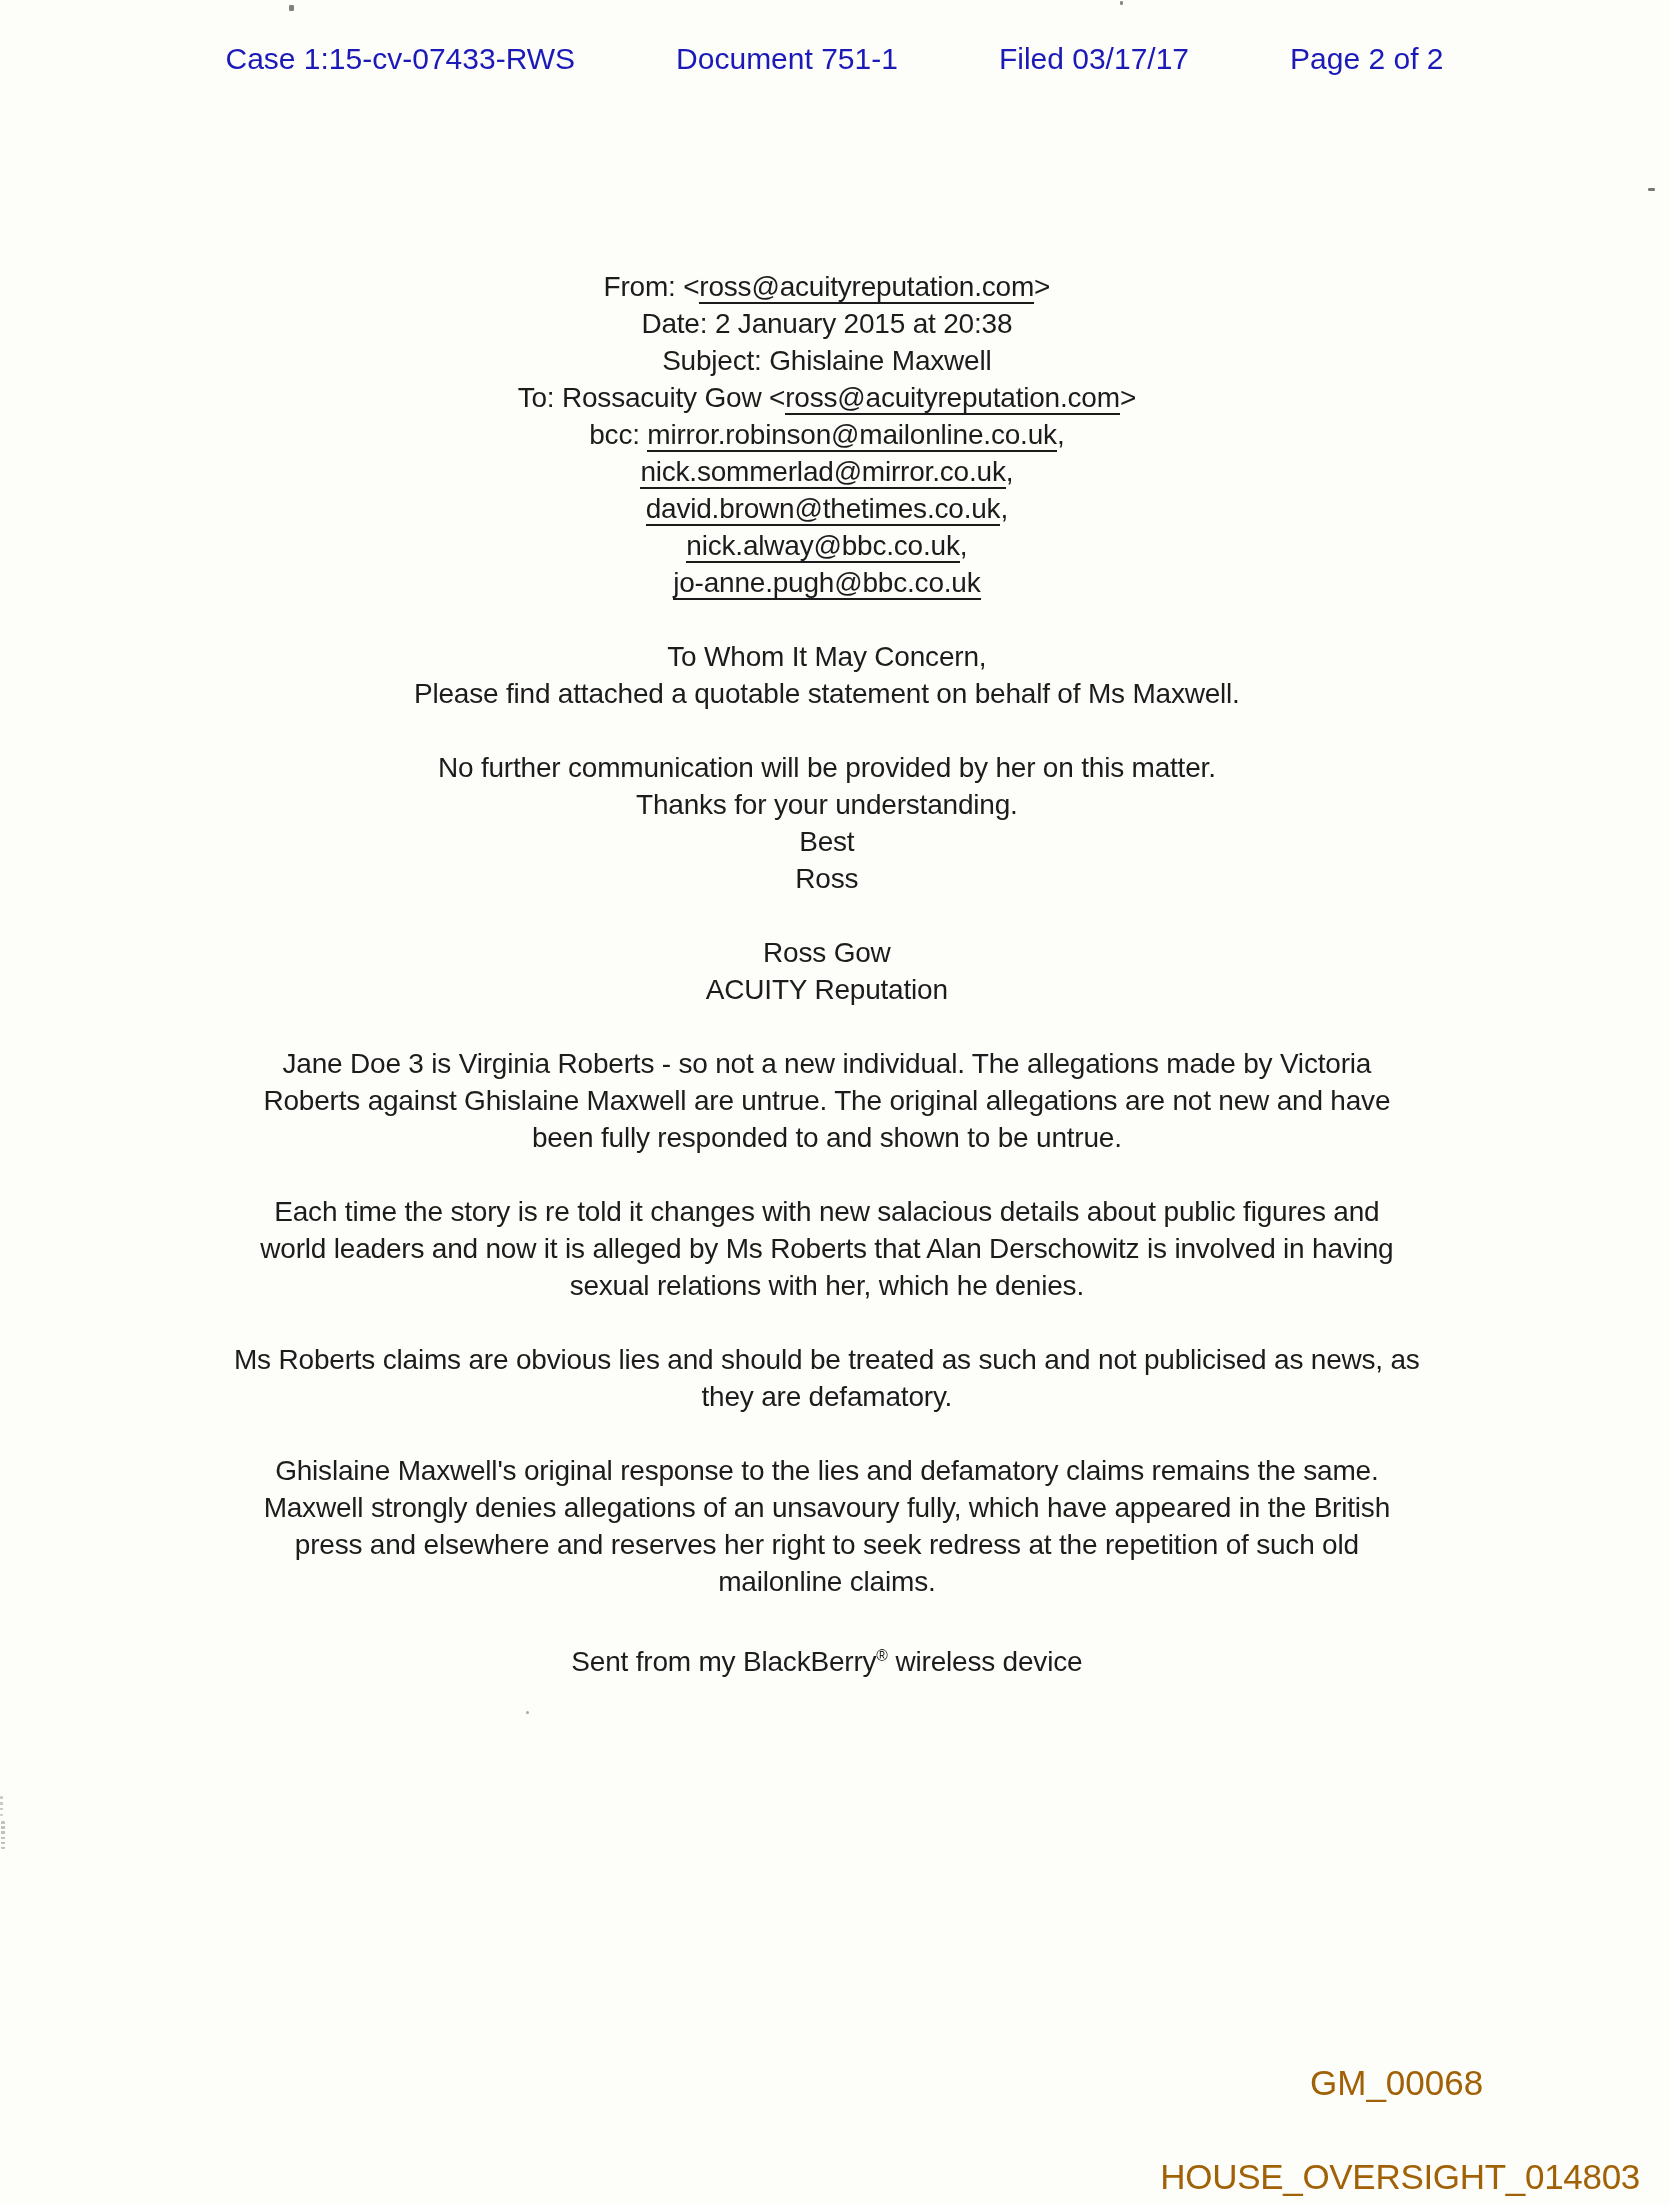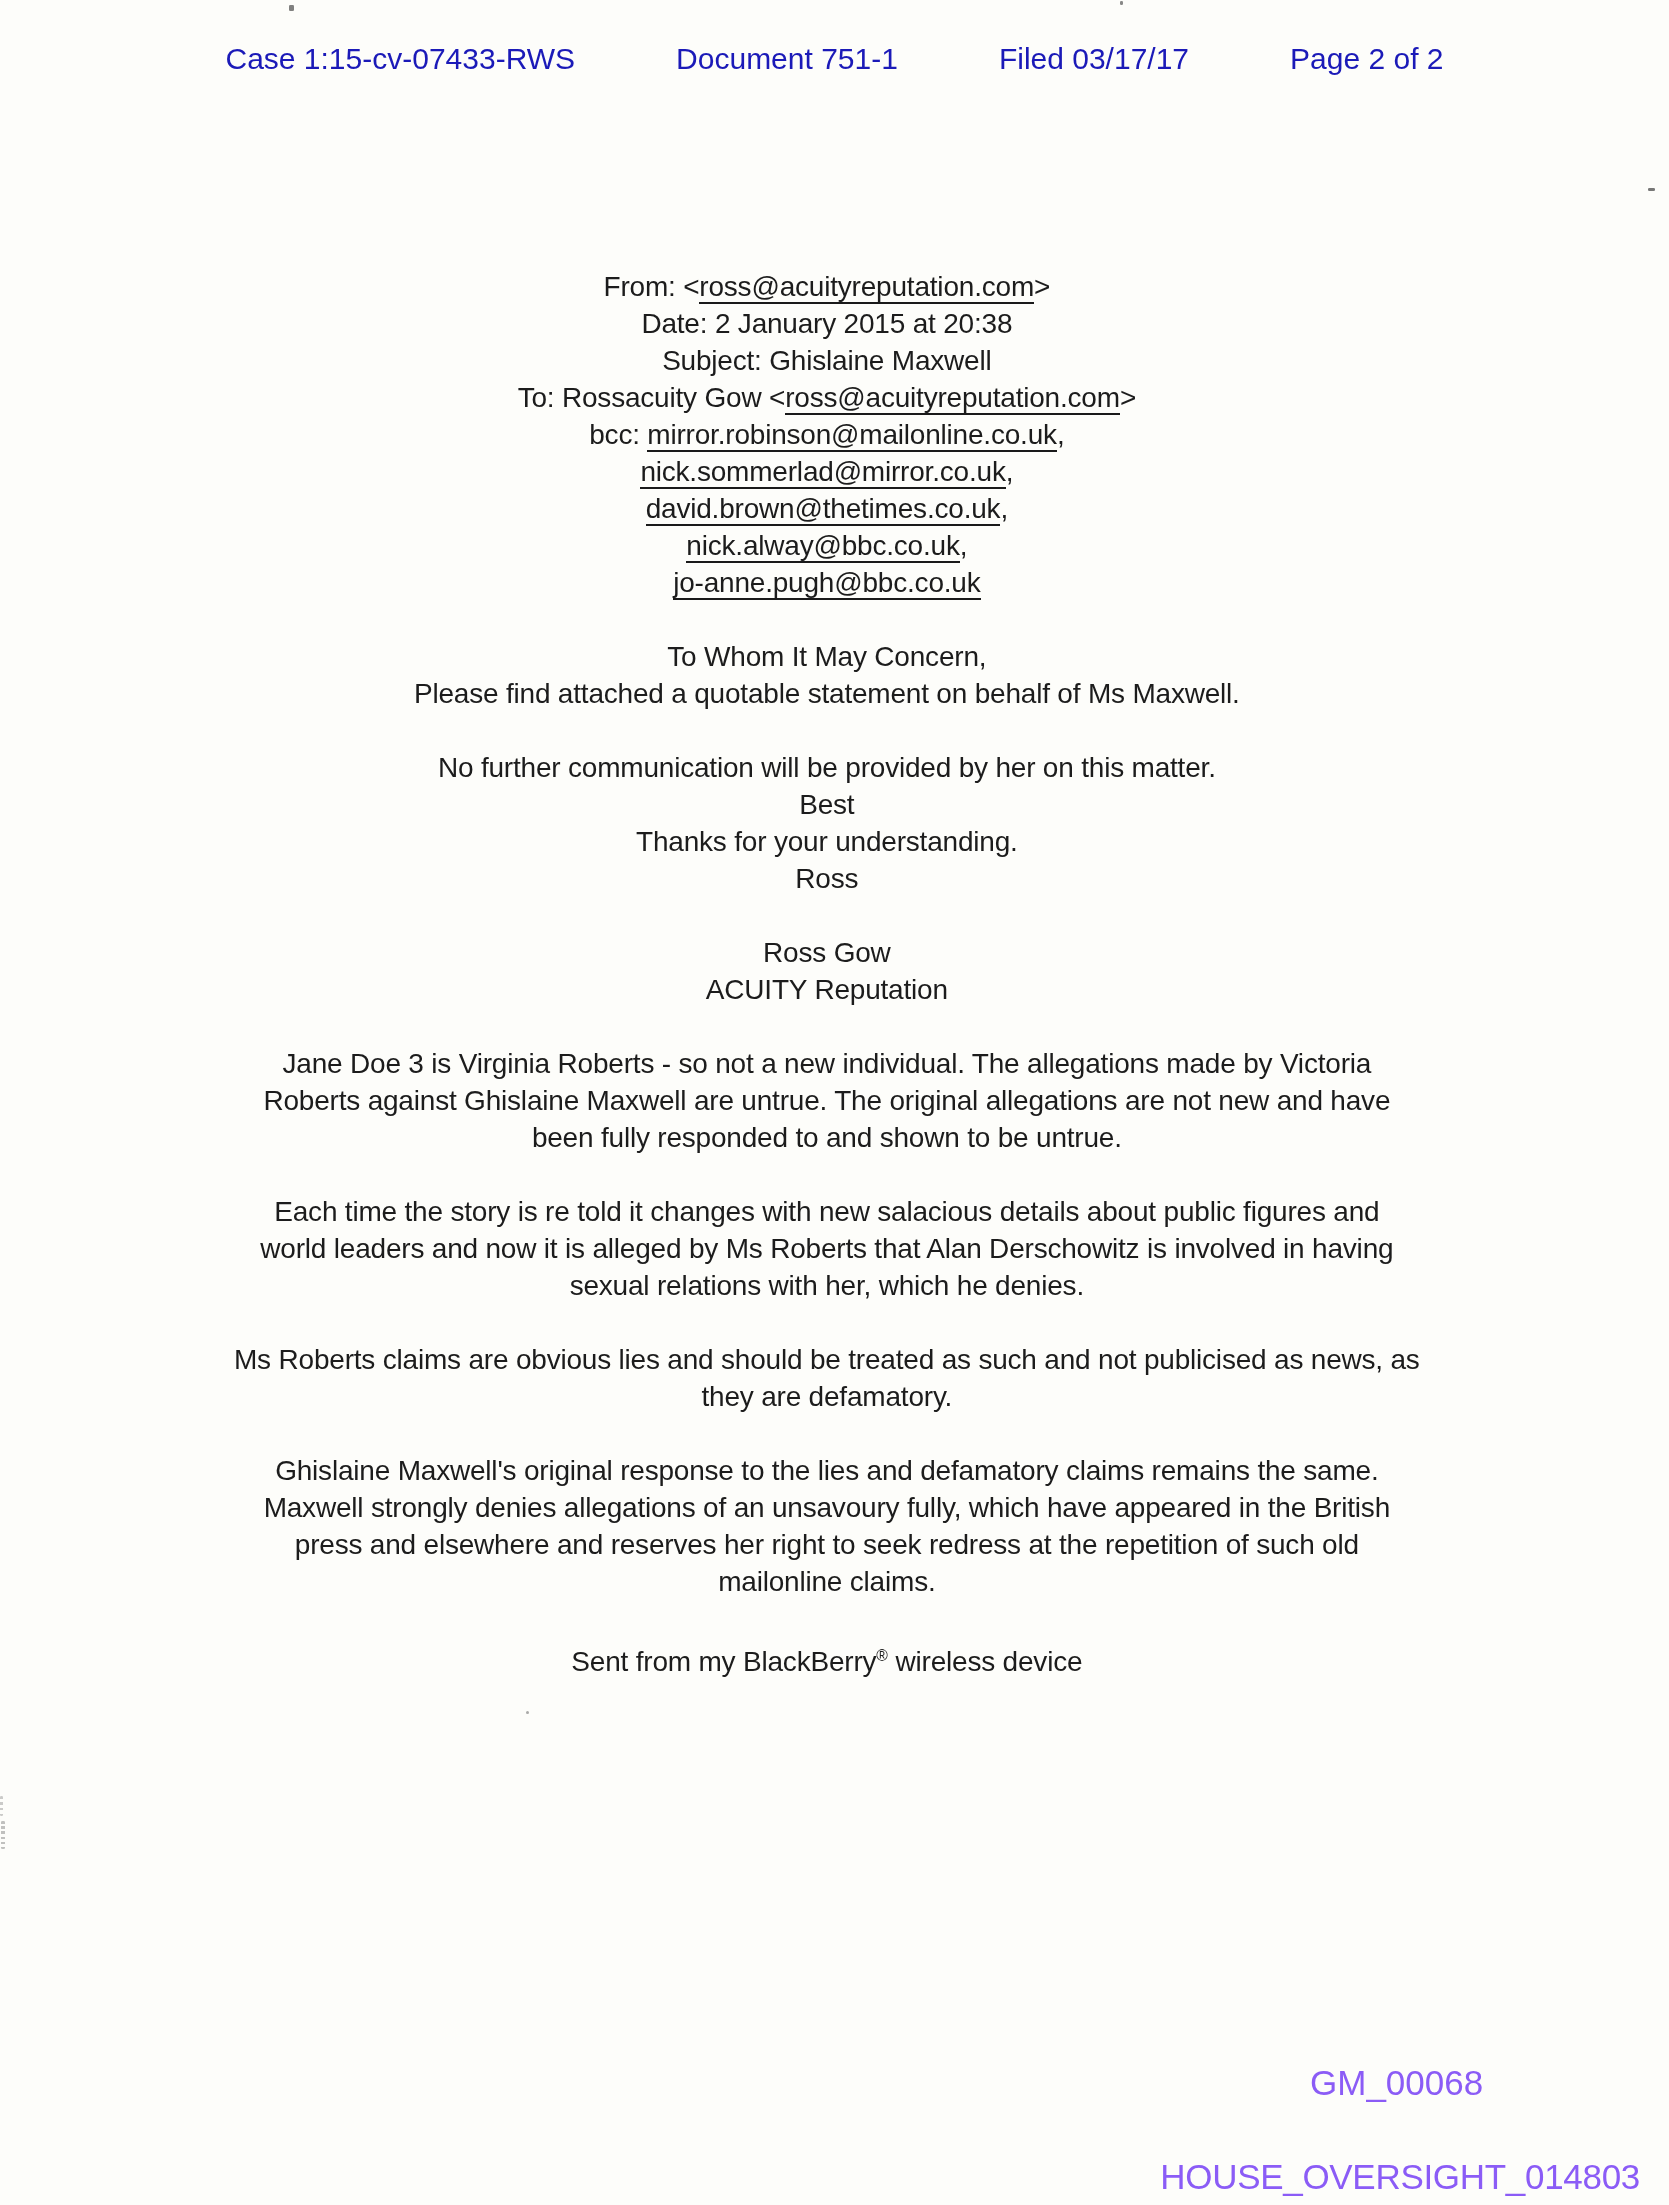--- a/index.html
+++ b/index.html
@@ -28,21 +28,21 @@
   .email{
     position:absolute;left:234px;top:268px;
     font-size:28px;line-height:37px;letter-spacing:-0.2px;
     white-space:nowrap;
     color:var(--ink);
   }
   .email .line{height:37px;text-align:center;}
   .email .u{border-bottom:2.6px solid #1a1a1a;}
   .email .sup{vertical-align:super;font-size:15.7px;letter-spacing:0;}
   
-  .bates{position:absolute;color:#8b5cf6;white-space:nowrap;}
+  .bates{position:absolute;color:#a16207;white-space:nowrap;}
   .bates-gm{left:1310px;top:2063px;font-size:35px;}
   .bates-house{right:29px;top:2157px;font-size:35px;letter-spacing:-0.3px;}
   
   .artifact{position:absolute;background:#555;border-radius:1.3px;}
   .a1{left:289px;top:5.2px;width:4.6px;height:5.9px;opacity:.75;}
   .a2{left:1120px;top:0.7px;width:3.3px;height:4.6px;opacity:.7;}
   .a3{left:1648px;top:188px;width:6.5px;height:2.6px;opacity:.8;}
   .a4{left:526px;top:1711px;width:3.3px;height:3.3px;opacity:.5;border-radius:50%;}
   .a5{left:0px;top:1796px;width:3.3px;height:19.6px;opacity:.25;background:repeating-linear-gradient(#333 0 2.6px,transparent 2.6px 5.9px);}
   .a6{left:0.7px;top:1821px;width:3.9px;height:27.5px;opacity:.3;background:repeating-linear-gradient(#333 0 2.6px,transparent 2.6px 5.2px);}
@@ -67,22 +67,22 @@
       <div class="line"><span>bcc: </span><span class="u">mirror.robinson@mailonline.co.uk</span><span>,</span></div>
       <div class="line"><span class="u">nick.sommerlad@mirror.co.uk</span><span>,</span></div>
       <div class="line"><span class="u">david.brown@thetimes.co.uk</span><span>,</span></div>
       <div class="line"><span class="u">nick.alway@bbc.co.uk</span><span>,</span></div>
       <div class="line"><span class="u">jo-anne.pugh@bbc.co.uk</span></div>
       <div class="line">&nbsp;</div>
       <div class="line"><span>To Whom It May Concern,</span></div>
       <div class="line"><span>Please find attached a quotable statement on behalf of Ms Maxwell.</span></div>
       <div class="line">&nbsp;</div>
       <div class="line"><span>No further communication will be provided by her on this matter.</span></div>
+      <div class="line"><span>Thanks for your understanding.</span></div>
       <div class="line"><span>Best</span></div>
-      <div class="line"><span>Thanks for your understanding.</span></div>
       <div class="line"><span>Ross</span></div>
       <div class="line">&nbsp;</div>
       <div class="line"><span>Ross Gow</span></div>
       <div class="line"><span>ACUITY Reputation</span></div>
       <div class="line">&nbsp;</div>
       <div class="line"><span>Jane Doe 3 is Virginia Roberts - so not a new individual. The allegations made by Victoria</span></div>
       <div class="line"><span>Roberts against Ghislaine Maxwell are untrue. The original allegations are not new and have</span></div>
       <div class="line"><span>been fully responded to and shown to be untrue.</span></div>
       <div class="line">&nbsp;</div>
       <div class="line"><span>Each time the story is re told it changes with new salacious details about public figures and</span></div>

